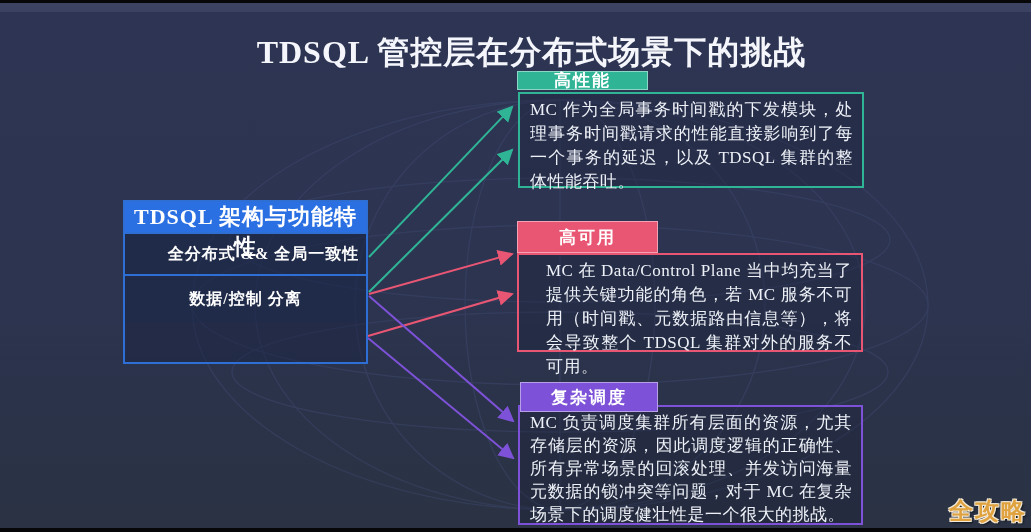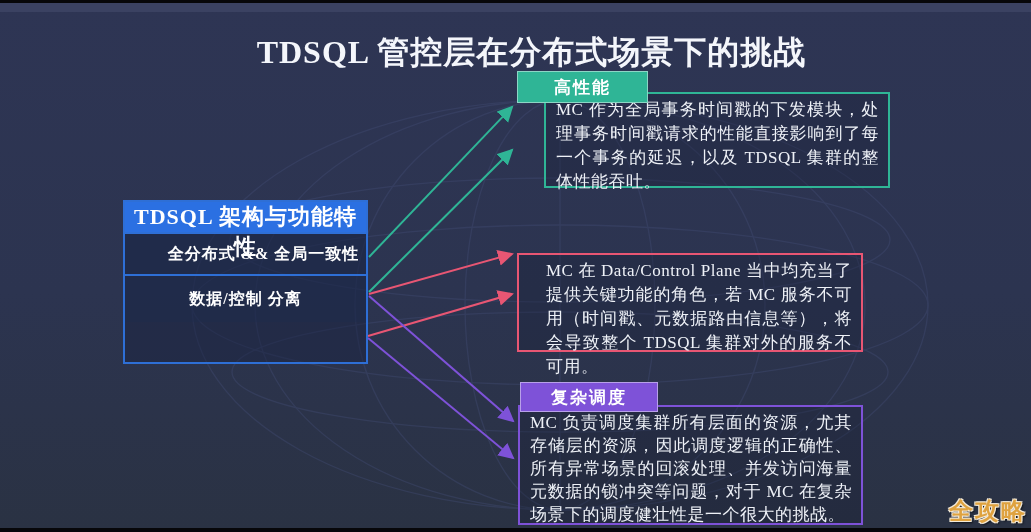--- a/index.html
+++ b/index.html
@@ -40,22 +40,22 @@
     background:var(--accent);border:1px solid rgba(255,255,255,.45);
     color:#fff;font-weight:bold;font-size:17px;text-align:center;letter-spacing:2px;
     display:flex;align-items:center;justify-content:center;
   }
   .challenge-body{
     position:absolute;box-sizing:border-box;z-index:2;
     border:2px solid var(--accent);background:rgba(22,30,54,.30);
     color:#eef1f7;font-size:17px;line-height:24px;letter-spacing:.5px;
     padding:4px 9px 4px 10px;text-align:justify;
   }
-  .tag-performance{left:517px;top:71px;width:131px;height:32px;}
-  .body-performance{left:544px;top:92px;width:346px;height:96px;}
+  .tag-performance{left:517px;top:71px;width:131px;height:19px;}
+  .body-performance{left:518px;top:92px;width:346px;height:96px;}
   .tag-availability{left:517px;top:221px;width:141px;height:32px;}
   .body-availability{left:517px;top:253px;width:346px;height:99px;padding-left:27px;}
   .tag-scheduling{left:520px;top:382px;width:138px;height:30px;}
   .body-scheduling{left:518px;top:405px;width:345px;height:120px;line-height:23px;}
 
   .arrows{position:absolute;left:0;top:0;z-index:1;pointer-events:none;}
 
   .watermark{
     position:absolute;right:4px;bottom:5px;z-index:5;
     font-size:24px;font-weight:bold;color:#dfa23f;letter-spacing:2px;
@@ -109,20 +109,21 @@
 
   <div class="feature-panel">
     <div class="panel-header" style="--accent: #2b70e2;">TDSQL 架构与功能特性</div>
     <div class="panel-row row-0">全分布式 &amp;&amp; 全局一致性</div>
     <div class="panel-row row-2">数据/控制 分离</div>
   </div>
 
   <div class="challenge-tag tag-performance" style="--accent: #2fb596;">高性能</div>
   <div class="challenge-body body-performance" style="--accent: #2fb596;">MC 作为全局事务时间戳的下发模块，处理事务时间戳请求的性能直接影响到了每一个事务的延迟，以及 TDSQL 集群的整体性能吞吐。</div>
 
+  <div class="challenge-tag tag-availability" style="--accent: #e85673;">高可用</div>
   <div class="challenge-body body-availability" style="--accent: #e85673;">MC 在 Data/Control Plane 当中均充当了提供关键功能的角色，若 MC 服务不可用（时间戳、元数据路由信息等），将会导致整个 TDSQL 集群对外的服务不可用。</div>
 
   <div class="challenge-tag tag-scheduling" style="--accent: #7e52d8;">复杂调度</div>
   <div class="challenge-body body-scheduling" style="--accent: #7e52d8;">MC 负责调度集群所有层面的资源，尤其存储层的资源，因此调度逻辑的正确性、所有异常场景的回滚处理、并发访问海量元数据的锁冲突等问题，对于 MC 在复杂场景下的调度健壮性是一个很大的挑战。</div>
 
   <div class="watermark">全攻略</div>
 
   <div class="bar-bottom"></div>
 </div>
 

